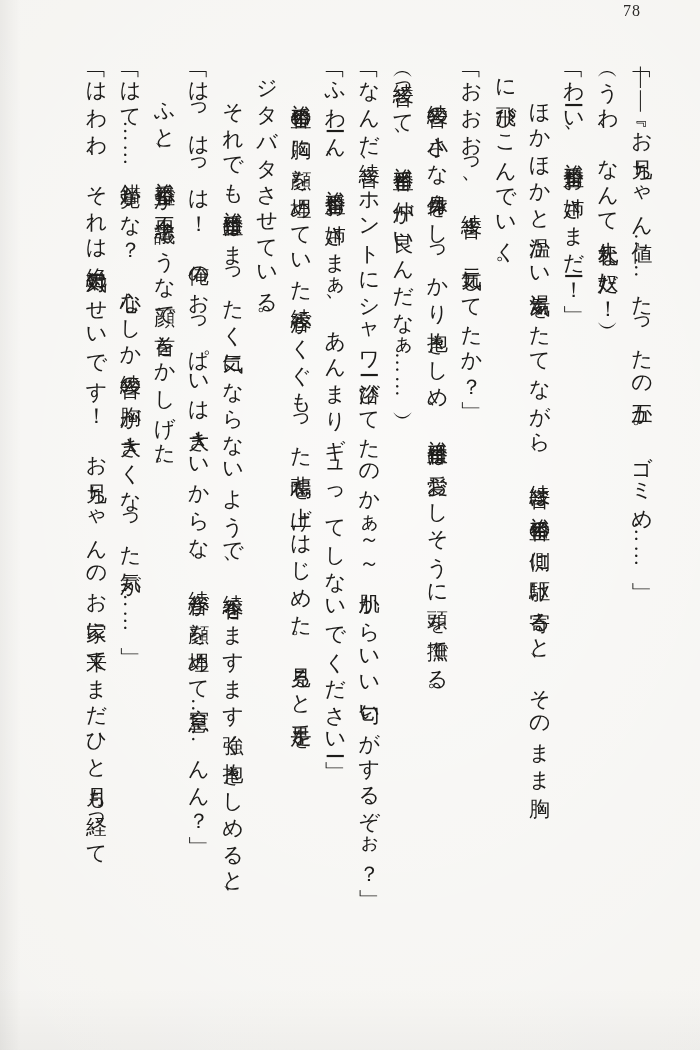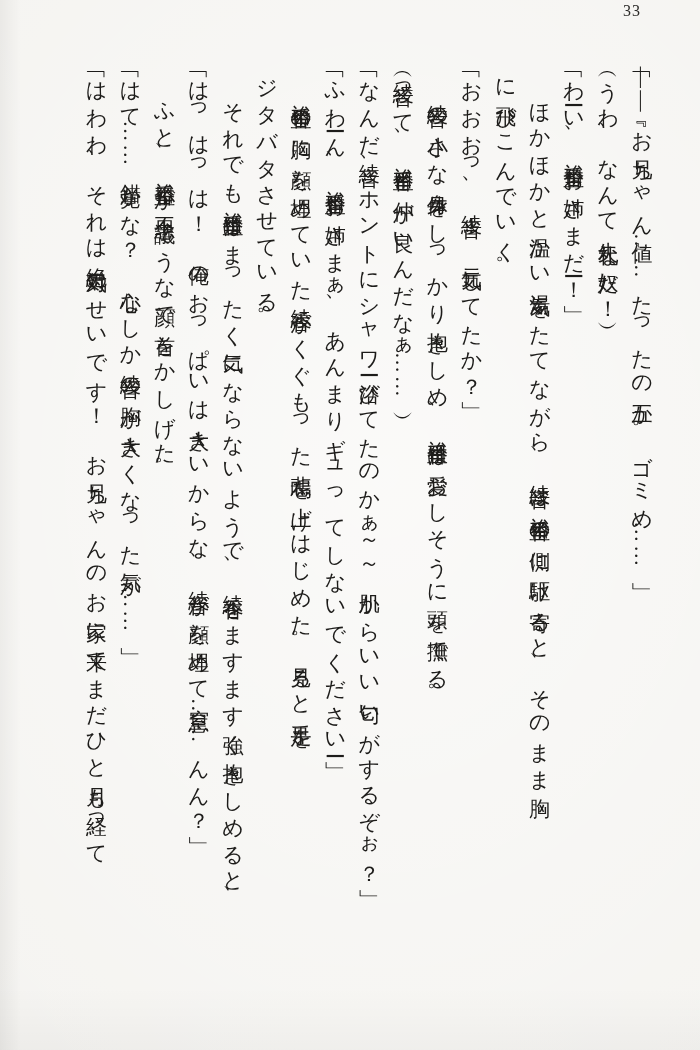--- a/index.html
+++ b/index.html
@@ -52,21 +52,21 @@
     white-space: pre;
     height: 906px;
     overflow: visible;
   }
 </style>
 </head>
 <body>
 
 <div class="book-page">
 
-  <div class="page-number">33</div>
+  <div class="page-number">78</div>
 
   <div class="text-block">
     <p class="tcol">「――『お兄ちゃん値』……たったの五か。ゴミめ……」</p>
     <p class="tcol">（うわ、なんて失礼な奴だ！）</p>
     <p class="tcol">「わーい、裕香里お姉さまだー！」</p>
     <p class="tcol">　ほかほかと温かい湯気をたてながら、綾音は裕香里の側に駆け寄ると、そのまま胸</p>
     <p class="tcol">に飛びこんでいく。</p>
     <p class="tcol">「おおおっ、綾音！　元気してたか？」</p>
     <p class="tcol">　綾音の小さな身体をしっかり抱きしめ、裕香里は愛おしそうに頭を撫でる。</p>
     <p class="tcol">（綾音って、裕香里と仲が良いんだなぁ……）</p>

